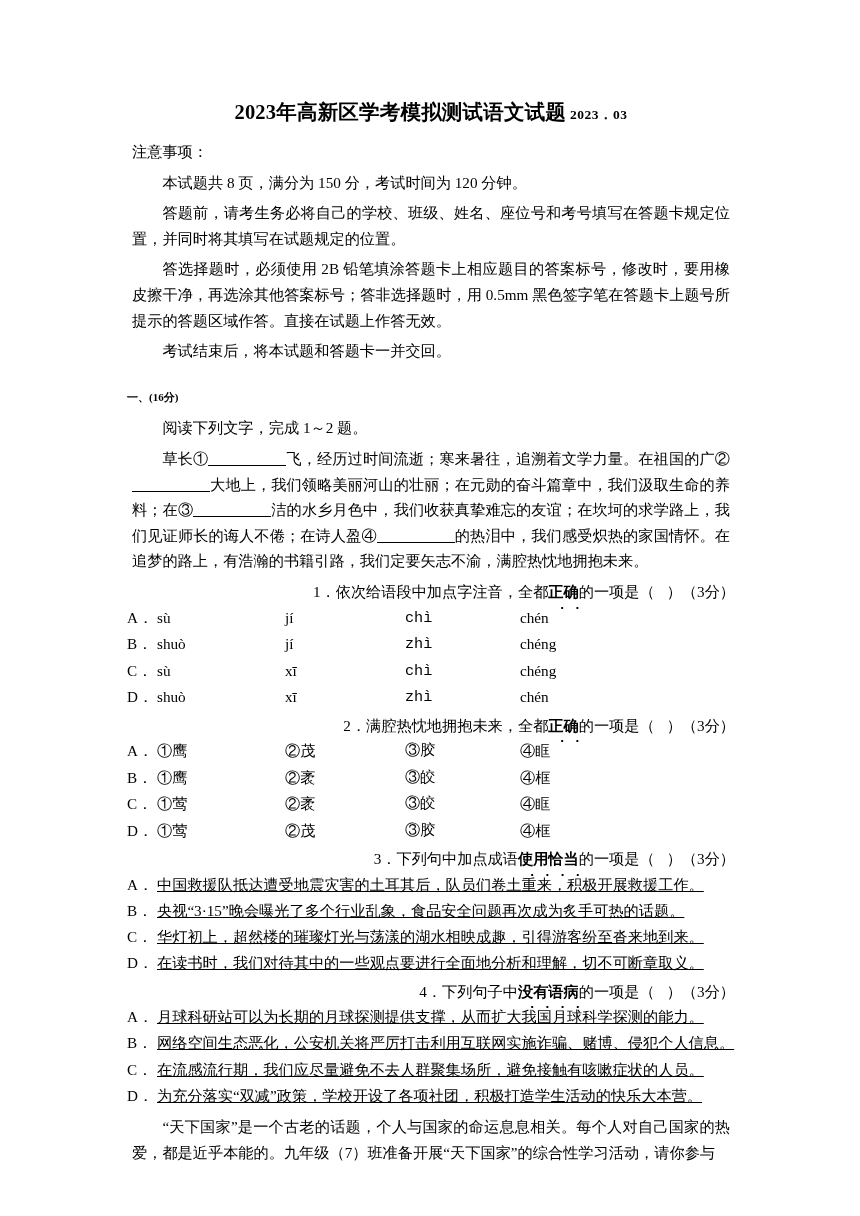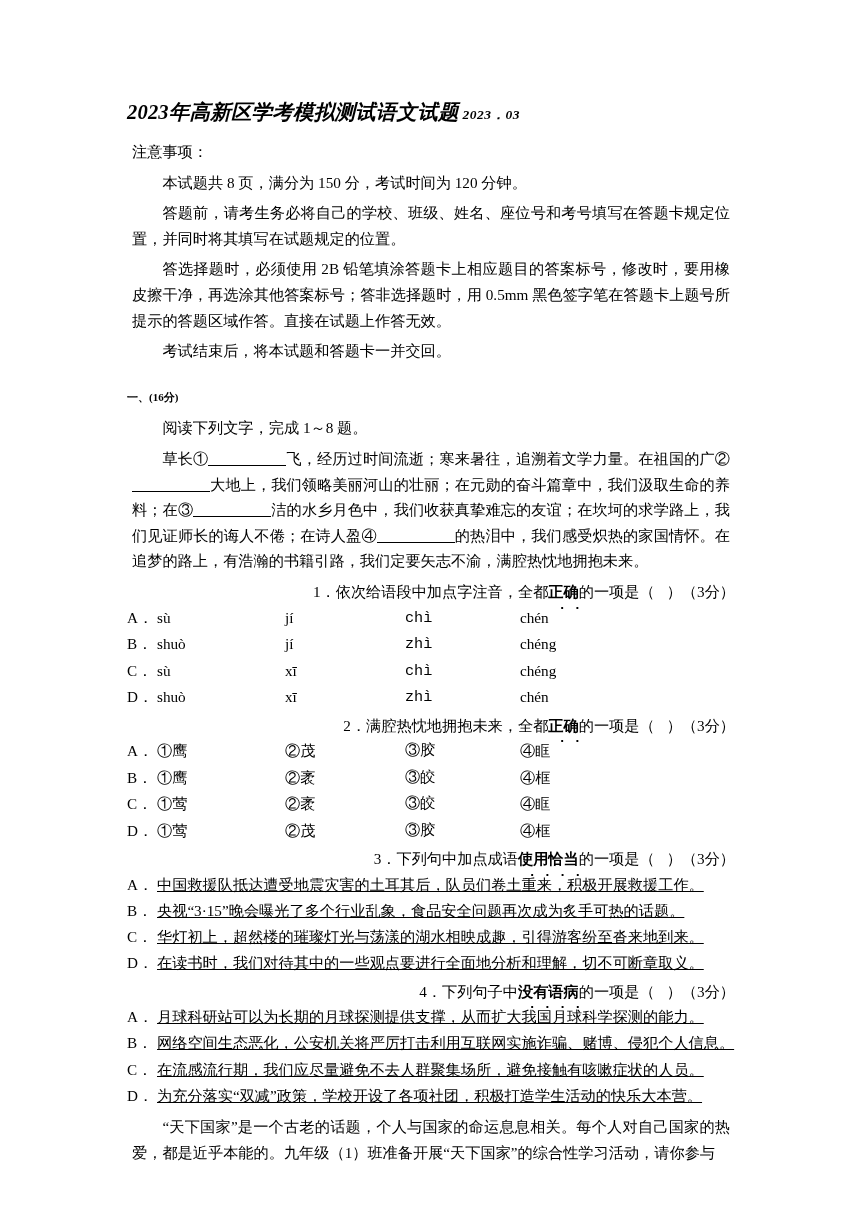--- a/index.html
+++ b/index.html
@@ -24,26 +24,26 @@
   }
   .content {
     position: absolute;
     left: 127px;
     top: 98px;
     width: 608px;
   }
 
   
   .title-row {
+    text-align: center;
     font-weight: bold;
     font-size: 20.5px;
     letter-spacing: 0.2px;
     margin: 0 0 13px 0;
     white-space: nowrap;
-    font-style: italic;
   }
   .title-main { font-size: 20.5px; }
   .title-date {
     font-size: 13.5px;
     font-weight: bold;
     margin-left: 4px;
     letter-spacing: 0.5px;
   }
 
   
@@ -136,21 +136,21 @@
       <span class="title-main">2023年高新区学考模拟测试语文试题</span><span class="title-date latin">2023．03</span>
     </div>
 
     <p class="line">注意事项：</p>
     <p class="line indent">本试题共 8 页，满分为 150 分，考试时间为 120 分钟。</p>
     <p class="line indent">答题前，请考生务必将自己的学校、班级、姓名、座位号和考号填写在答题卡规定位置，并同时将其填写在试题规定的位置。</p>
     <p class="line indent">答选择题时，必须使用 2B 铅笔填涂答题卡上相应题目的答案标号，修改时，要用橡皮擦干净，再选涂其他答案标号；答非选择题时，用 0.5mm 黑色签字笔在答题卡上题号所提示的答题区域作答。直接在试题上作答无效。</p>
     <p class="line indent">考试结束后，将本试题和答题卡一并交回。</p>
 
     <p class="sec-head">一、(16分)</p>
-    <p class="line indent">阅读下列文字，完成 1～8 题。</p>
+    <p class="line indent">阅读下列文字，完成 1～2 题。</p>
 
     <p class="line indent"><span>草长①</span><span class="blank b-long"></span><span>飞，经历过时间流逝；寒来暑往，追溯着文学力量。在祖国的广②</span><span class="blank b-long"></span><span>大地上，我们领略美丽河山的壮丽；在元勋的奋斗篇章中，我们汲取生命的养料；在③</span><span class="blank b-long"></span><span>洁的水乡月色中，我们收获真挚难忘的友谊；在坎坷的求学路上，我们见证师长的诲人不倦；在诗人盈④</span><span class="blank b-long"></span><span>的热泪中，我们感受炽热的家国情怀。在追梦的路上，有浩瀚的书籍引路，我们定要矢志不渝，满腔热忱地拥抱未来。</span></p>
 
     <p class="q q-stem"><span class="latin">1．</span><span>依次给语段中加点字注音，全都</span><span class="em dotted">正确</span><span>的一项是（</span><span class="sp"></span><span class="sp"></span><span class="sp"></span><span>）（3分）</span></p>
 
     <div class="opt-row">
       <span class="lab latin">A．</span>
       <span class="c1 latin">sù</span>
       <span class="c2 latin">jí</span>
       <span class="c3 latin">chì</span>
@@ -240,16 +240,16 @@
     </div>
     <div class="opt-line">
       <span class="lab latin">C．</span>
       <span class="txt">在流感流行期，我们应尽量避免不去人群聚集场所，避免接触有咳嗽症状的人员。</span>
     </div>
     <div class="opt-line">
       <span class="lab latin">D．</span>
       <span class="txt">为充分落实“双减”政策，学校开设了各项社团，积极打造学生活动的快乐大本营。</span>
     </div>
 
-    <p class="line indent">“天下国家”是一个古老的话题，个人与国家的命运息息相关。每个人对自己国家的热爱，都是近乎本能的。九年级（1）班准备开展“天下国家”的综合性学习活动，请你参与</p>
+    <p class="line indent">“天下国家”是一个古老的话题，个人与国家的命运息息相关。每个人对自己国家的热爱，都是近乎本能的。九年级（7）班准备开展“天下国家”的综合性学习活动，请你参与</p>
 
   </div>
 </div>
 
 </body></html>

